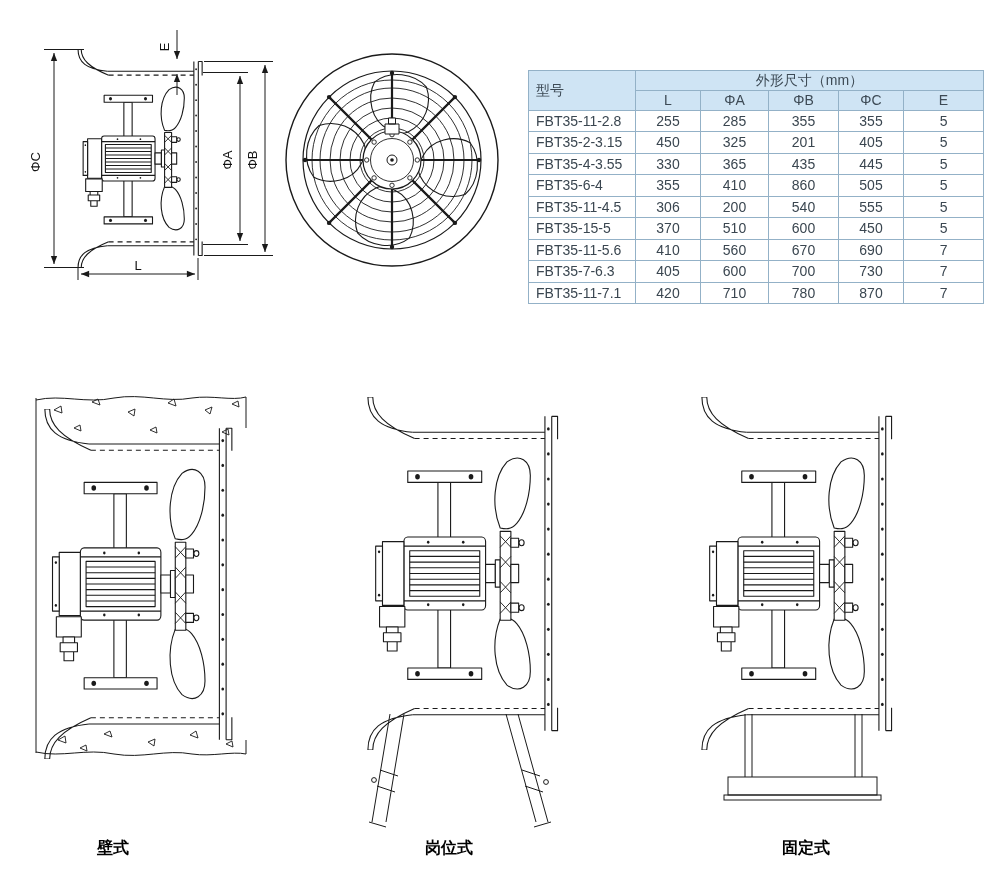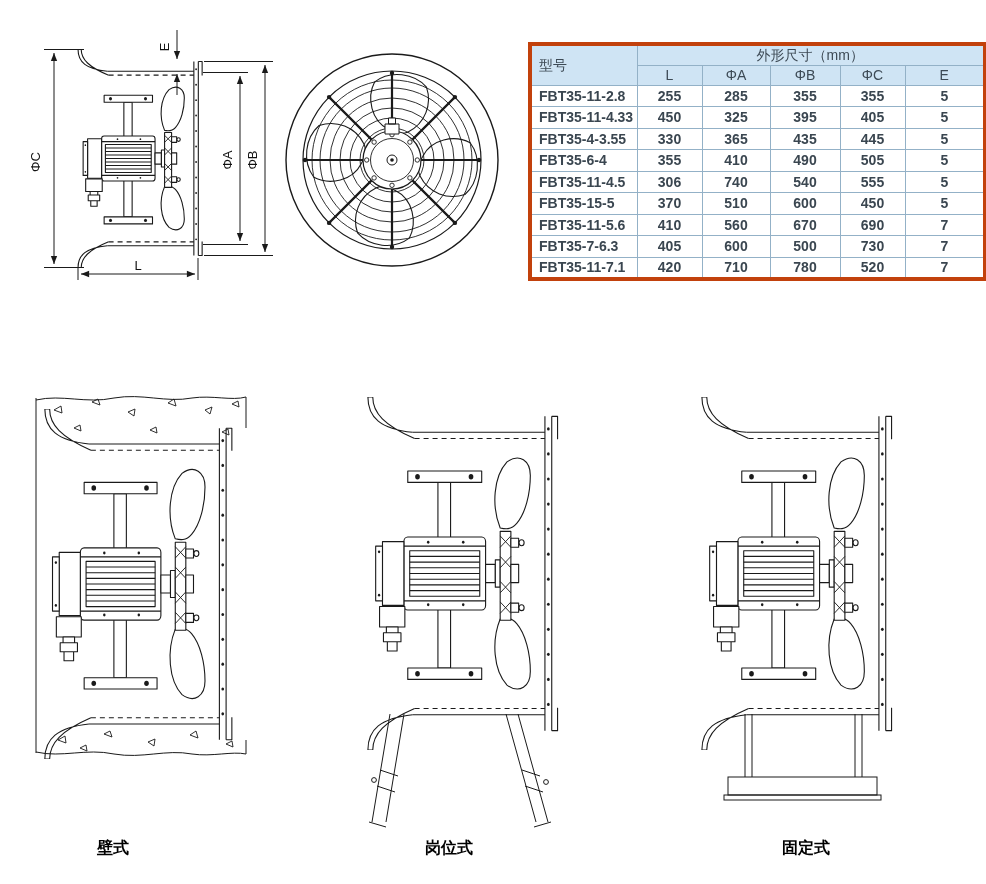--- a/index.html
+++ b/index.html
@@ -7,27 +7,27 @@
         font-family:"Liberation Sans","DejaVu Sans",sans-serif;}
   .drawings{position:absolute;left:0;top:0;}
   #fan-side *{vector-effect:non-scaling-stroke;}
   .dim-label{font-size:13px;fill:#111;}
   .type-label{font-size:16px;font-weight:bold;fill:#000;}
   
   .dims-table{position:absolute;left:528px;top:42px;width:455px;border-collapse:collapse;
               table-layout:fixed;font-size:14px;color:#3c4852;}
   .dims-table th,.dims-table td{border:1px solid #93b1c7;font-weight:normal;
               text-align:center;padding:0;line-height:1.35;}
-  .dims-table{border:4px solid #c2410c;}
+  .dims-table{border:1px solid #c2410c;margin-top:28px;}
   .dims-table thead th{background:#cfe4f4;color:#3d4a55;}
   .dims-table thead tr.h1{height:20px;}
   .dims-table thead tr.h2{height:19px;}
   .dims-table tbody tr{height:21.5px;background:#fff;}
   .dims-table .model-h,.dims-table td.model{text-align:left;padding-left:7px;}
-  .dims-table td{color:#3a4650;font-weight:bold;}
+  .dims-table td{color:#3a4650;}
 </style>
 </head>
 <body>
 
 <div class="page">
 
 <svg class="drawings" width="986" height="884" viewBox="0 0 986 884">
   <defs>
     <marker id="arr" viewBox="0 0 10 10" refX="9.5" refY="5" markerWidth="9" markerHeight="9" markerUnits="userSpaceOnUse" orient="auto-start-reverse">
       <path d="M0.5,1.5 L9.5,5 L0.5,8.5 Z" fill="#1a1a1a"></path>
@@ -245,47 +245,47 @@
   <tbody>
     <tr>
       <td class="model">FBT35-11-2.8</td>
       <td>255</td>
       <td>285</td>
       <td>355</td>
       <td>355</td>
       <td>5</td>
     </tr>
     <tr>
-      <td class="model">FBT35-11-4.33</td>
+      <td class="model">FBT35-2-3.15</td>
       <td>450</td>
       <td>325</td>
-      <td>395</td>
+      <td>201</td>
       <td>405</td>
       <td>5</td>
     </tr>
     <tr>
       <td class="model">FBT35-4-3.55</td>
       <td>330</td>
       <td>365</td>
       <td>435</td>
       <td>445</td>
       <td>5</td>
     </tr>
     <tr>
       <td class="model">FBT35-6-4</td>
       <td>355</td>
       <td>410</td>
-      <td>490</td>
+      <td>860</td>
       <td>505</td>
       <td>5</td>
     </tr>
     <tr>
       <td class="model">FBT35-11-4.5</td>
       <td>306</td>
-      <td>740</td>
+      <td>200</td>
       <td>540</td>
       <td>555</td>
       <td>5</td>
     </tr>
     <tr>
       <td class="model">FBT35-15-5</td>
       <td>370</td>
       <td>510</td>
       <td>600</td>
       <td>450</td>
@@ -296,28 +296,28 @@
       <td>410</td>
       <td>560</td>
       <td>670</td>
       <td>690</td>
       <td>7</td>
     </tr>
     <tr>
       <td class="model">FBT35-7-6.3</td>
       <td>405</td>
       <td>600</td>
-      <td>500</td>
+      <td>700</td>
       <td>730</td>
       <td>7</td>
     </tr>
     <tr>
       <td class="model">FBT35-11-7.1</td>
       <td>420</td>
       <td>710</td>
       <td>780</td>
-      <td>520</td>
+      <td>870</td>
       <td>7</td>
     </tr>
   </tbody>
 </table>
 
 </div>
 
 </body></html>

